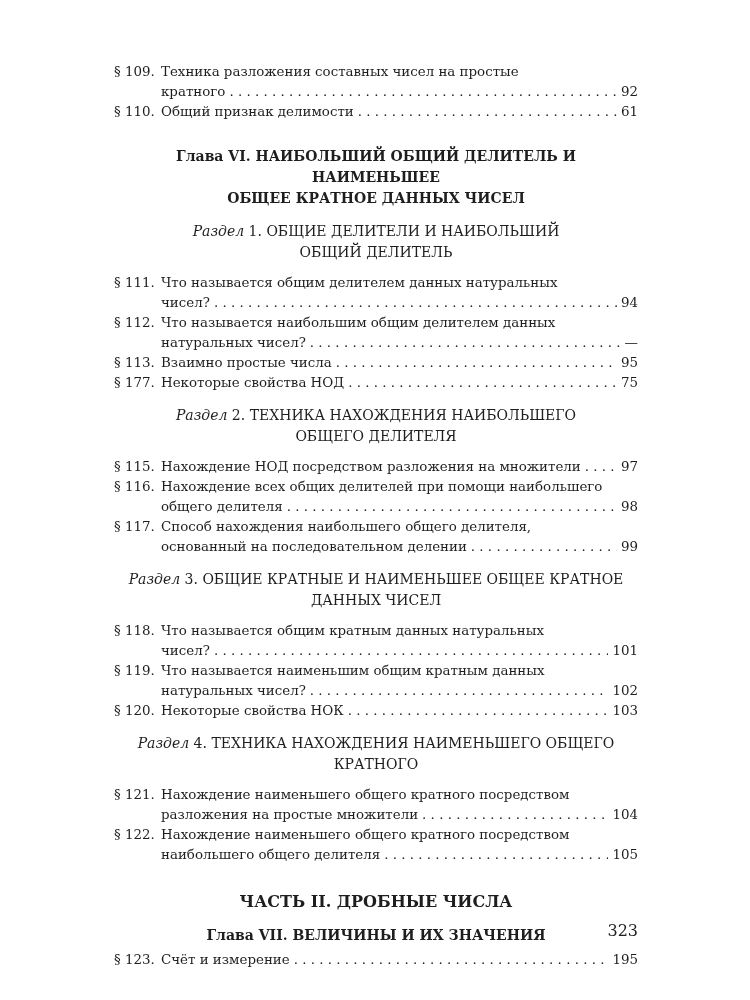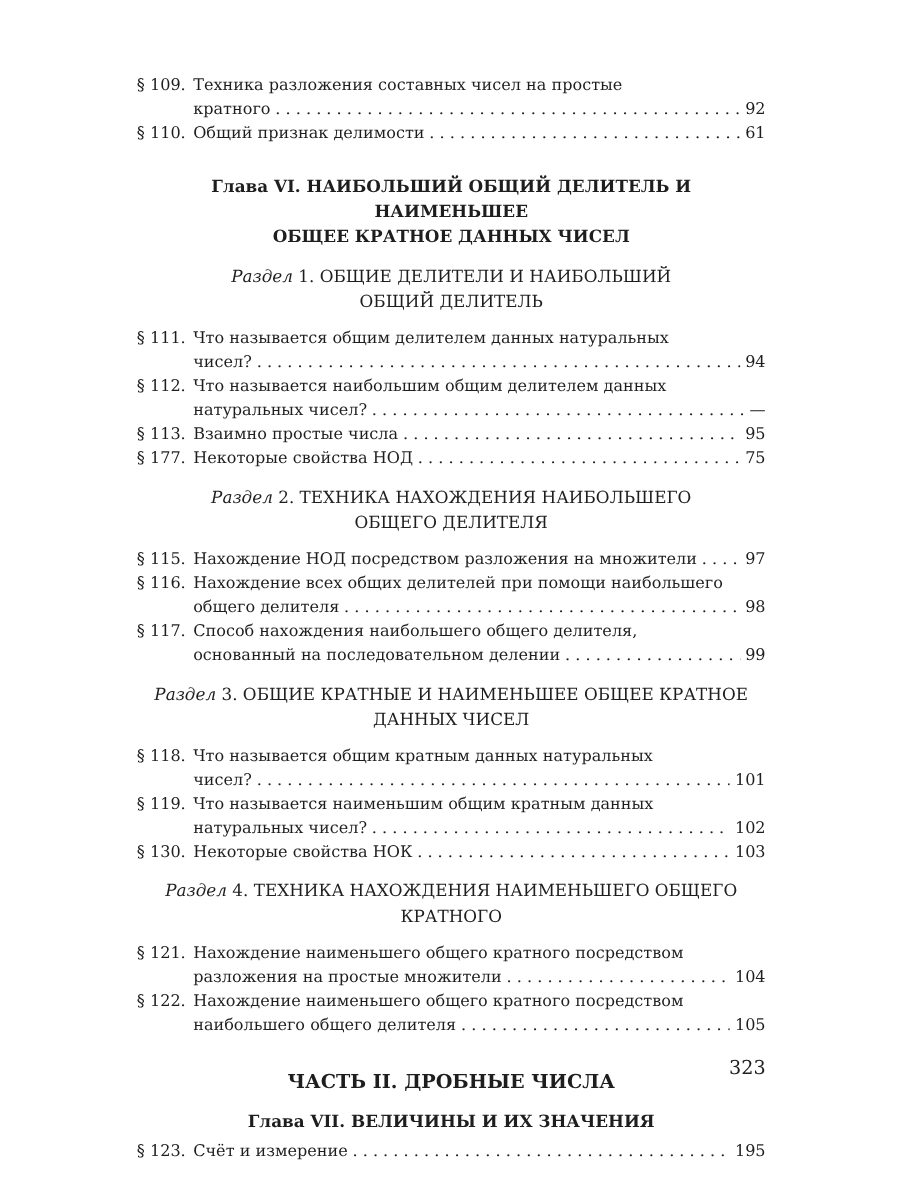--- a/index.html
+++ b/index.html
@@ -33,21 +33,21 @@
   .section {
     text-align: center; font-size: 14px; line-height: 21px;
     margin: 12px 0 10px 0;
   }
   .section .razdel { font-style: italic; text-align: center; }
   .part {
     text-align: center; font-weight: bold; font-size: 16px; line-height: 22px;
     margin: 26px 0 12px 0;
   }
   .folio {
-    position: absolute; right: 112px; top: 880px; font-size: 16px;
+    position: absolute; right: 112px; top: 921px; font-size: 16px;
   }
 </style>
 </head>
 <body>
 
 <div class="page" id="toc">
     <div class="entry">
       <div class="num">§ 109.</div>
       <div class="body">
         <div class="line">
@@ -188,21 +188,21 @@
           <span class="txt">Что называется наименьшим общим кратным данных</span>
         </div>
         <div class="line">
           <span class="txt">натуральных чисел?</span>
           <span class="leader"></span>
           <span class="pg">102</span>
         </div>
       </div>
     </div>
     <div class="entry">
-      <div class="num">§ 130.</div>
+      <div class="num">§ 120.</div>
       <div class="body">
         <div class="line">
           <span class="txt">Некоторые свойства НОК</span>
           <span class="leader"></span>
           <span class="pg">103</span>
         </div>
       </div>
     </div>
     <div class="section">
       <div><span class="razdel">Раздел</span> <span>4. ТЕХНИКА НАХОЖДЕНИЯ НАИМЕНЬШЕГО ОБЩЕГО</span></div>

